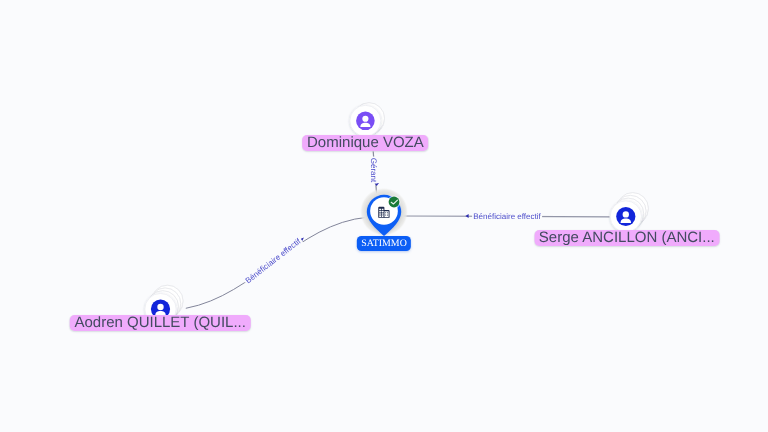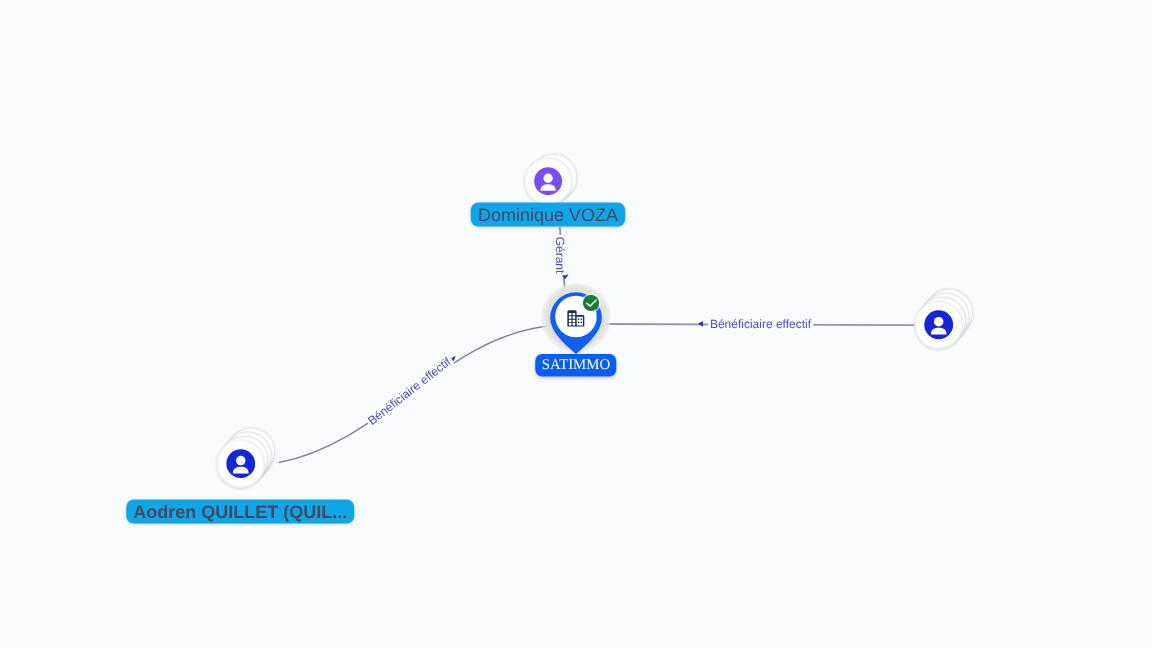--- a/index.html
+++ b/index.html
@@ -2,22 +2,22 @@
 <html><head>
 <meta charset="utf-8">
 <title>Graph</title>
 <style>
   html,body{margin:0;padding:0;}
   body{width:768px;height:432px;background:#fafbfd;overflow:hidden;
        font-family:"Liberation Sans",sans-serif;
        -webkit-font-smoothing:antialiased;text-rendering:geometricPrecision;}
   #stage{position:relative;width:768px;height:432px;background:#fafbfd;}
   svg.layer{position:absolute;left:0;top:0;width:768px;height:432px;overflow:visible;}
-  .nodelabel{position:absolute;background:#0ea5e9;border-radius:5px;
-         height:16px;line-height:16px;padding:0 4.5px;font-size:12px;color:#434a60;
+  .nodelabel{position:absolute;background:#f0abfc;border-radius:5px;
+         height:16px;line-height:16px;padding:0 4.5px;font-size:15px;color:#434a60;
          white-space:nowrap;
          box-shadow:0 1px 2.2px rgba(40,52,82,.10),0 0.5px 0.8px rgba(40,52,82,.06);
          transform:translateX(-50%);}
   .nodelabel.primary{background:#0b5ef5;color:#fff;font-size:9.9px;height:15px;
          line-height:15px;padding:0 4.4px;border-radius:4.6px;
          box-shadow:0 1px 2.6px rgba(20,80,200,.28);}
   .edgelabel{position:absolute;font-size:8px;color:#4e4ecb;white-space:nowrap;
          background:#fafbfd;padding:0 1.2px;line-height:9px;}
 </style>
 </head>
@@ -109,18 +109,19 @@
         <circle cx="160.5" cy="309.1" r="9.6" fill="#1226da"></circle>
         <g transform="translate(160.50,309.10) scale(9.6000)">
           <circle cx="0" cy="-0.215" r="0.33" fill="#ffffff"></circle>
           <path d="M -0.545 0.680 C -0.545 0.320 -0.305 0.210 0 0.210 C 0.305 0.210 0.545 0.320 0.545 0.680 Z" fill="#ffffff"></path>
         </g>
       </g>
     </svg>
 
   <div class="nodelabel" style="left: 365.4px; top: 134.5px;">Dominique VOZA</div>
   <div class="nodelabel primary" style="left: 384px; top: 236px; font-family: Liberation Serif, serif;">SATIMMO</div>
-  <div class="nodelabel" style="left: 160.2px; top: 333px; font-weight: bold;">Aodren QUILLET (QUIL...</div>
+  <div class="nodelabel" style="left: 626.8px; top: 229.6px;">Serge ANCILLON (ANCI...</div>
+  <div class="nodelabel" style="left: 160.2px; top: 315px;">Aodren QUILLET (QUIL...</div>
 
   <div class="edgelabel" style="left: 373px; top: 170px; transform: translate(-50%, -50%) rotate(90deg);">Gérant</div>
   <div class="edgelabel" style="left: 507px; top: 216.2px; transform: translate(-50%, -50%) rotate(0deg);">Bénéficiaire effectif</div>
   <div class="edgelabel" style="left: 273.4px; top: 261.1px; transform: translate(-50%, -50%) rotate(-37.9deg);">Bénéficiaire effectif</div>
 </div>
 
 </body></html>

